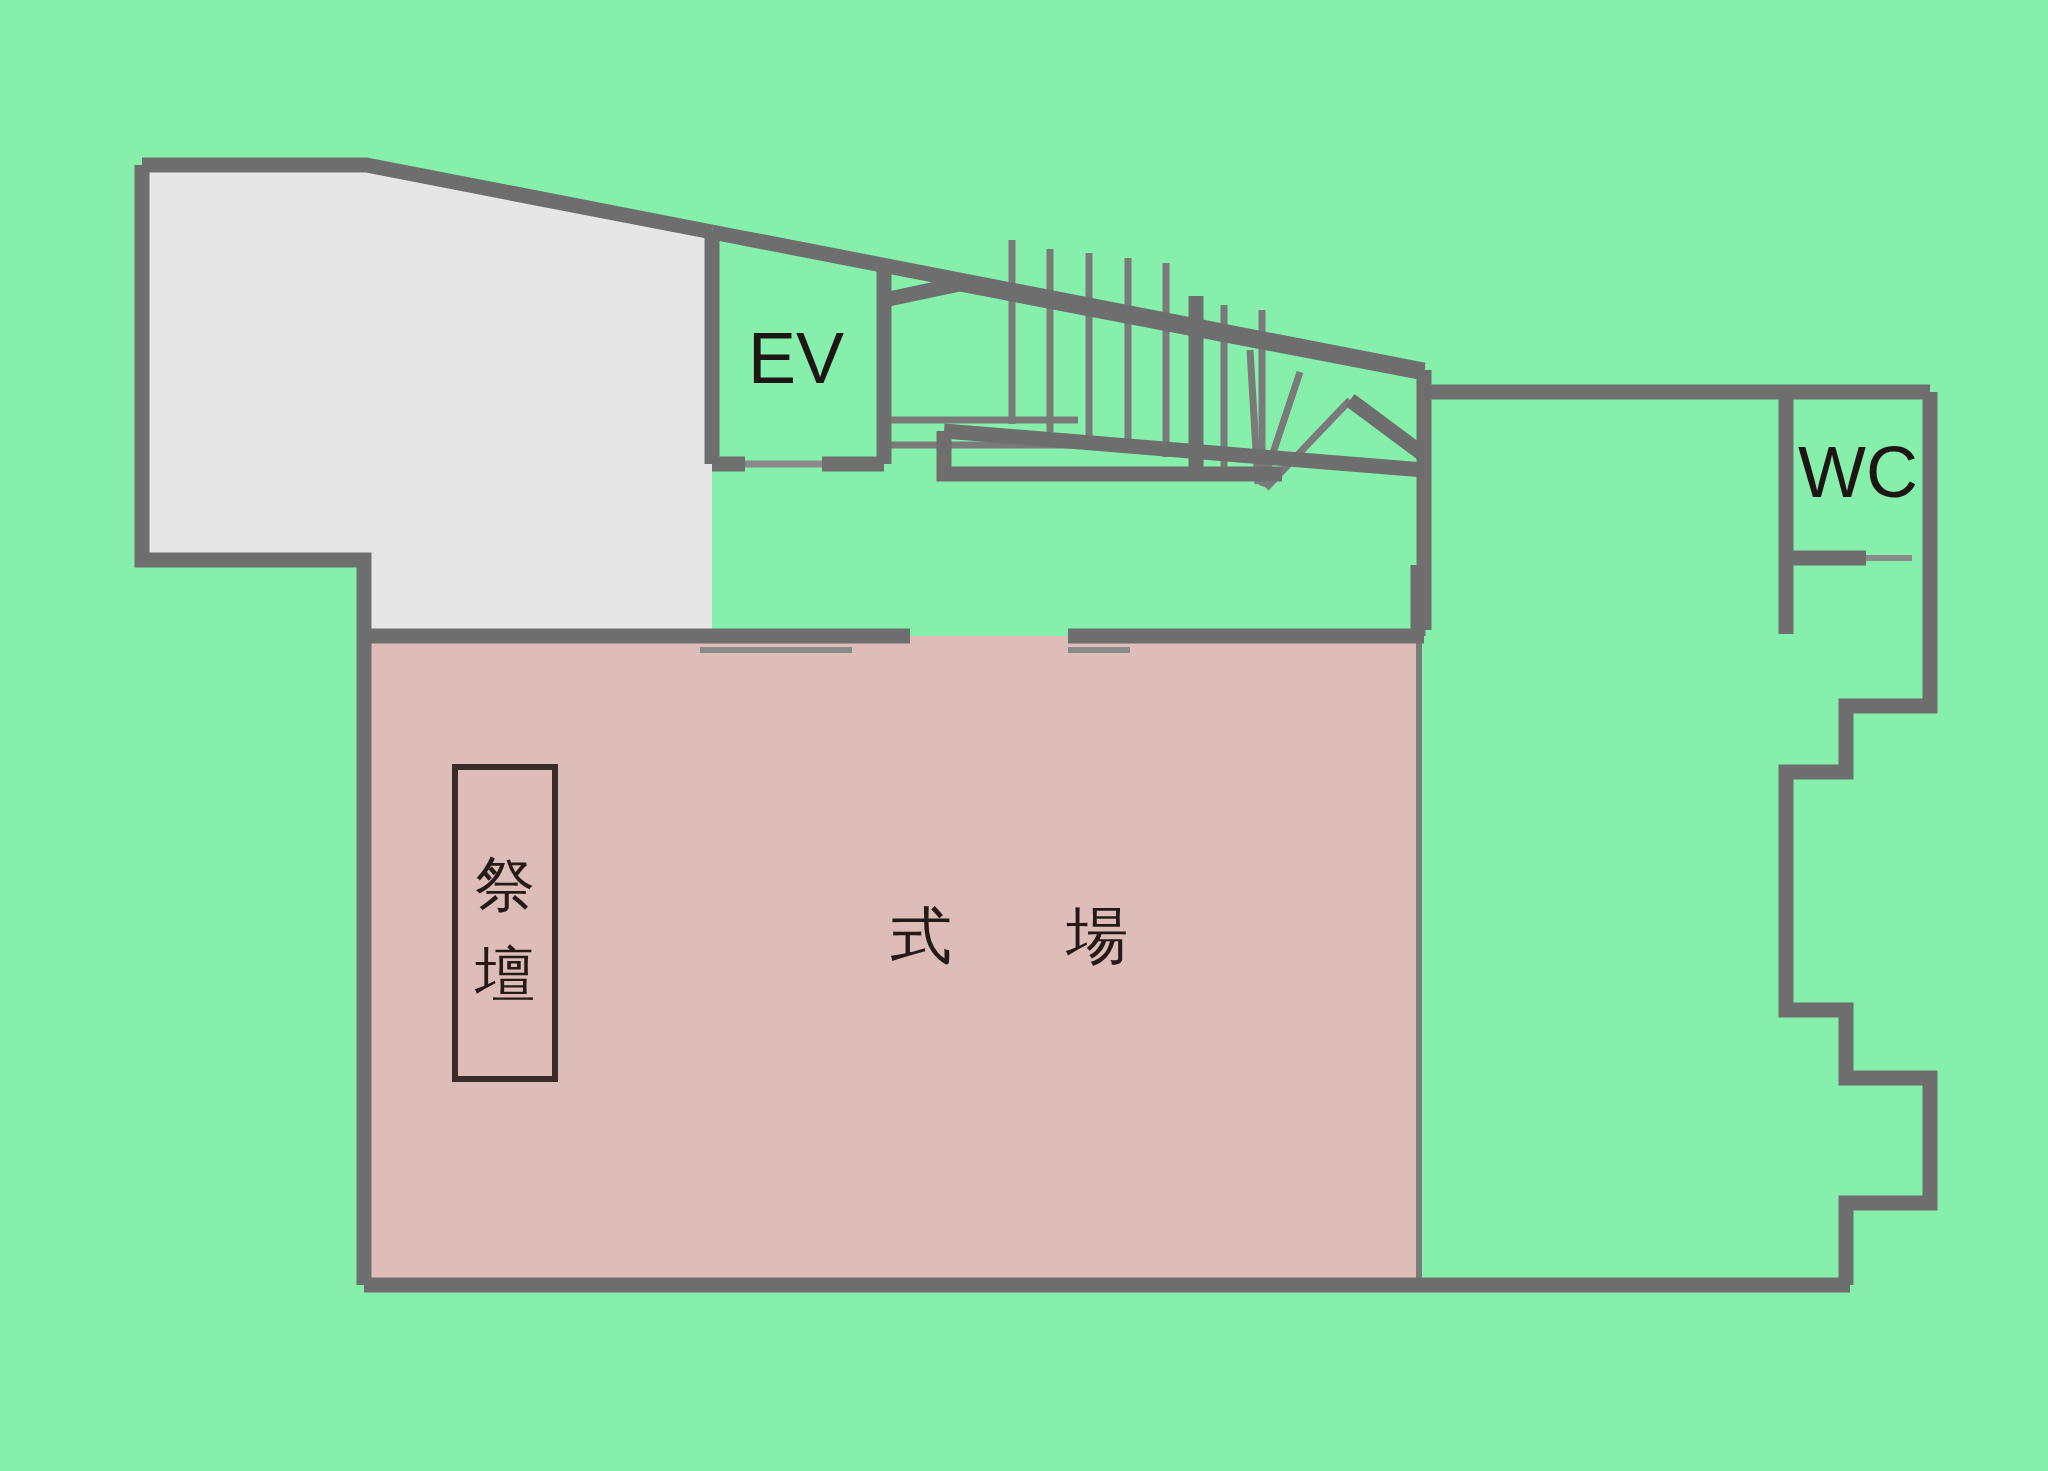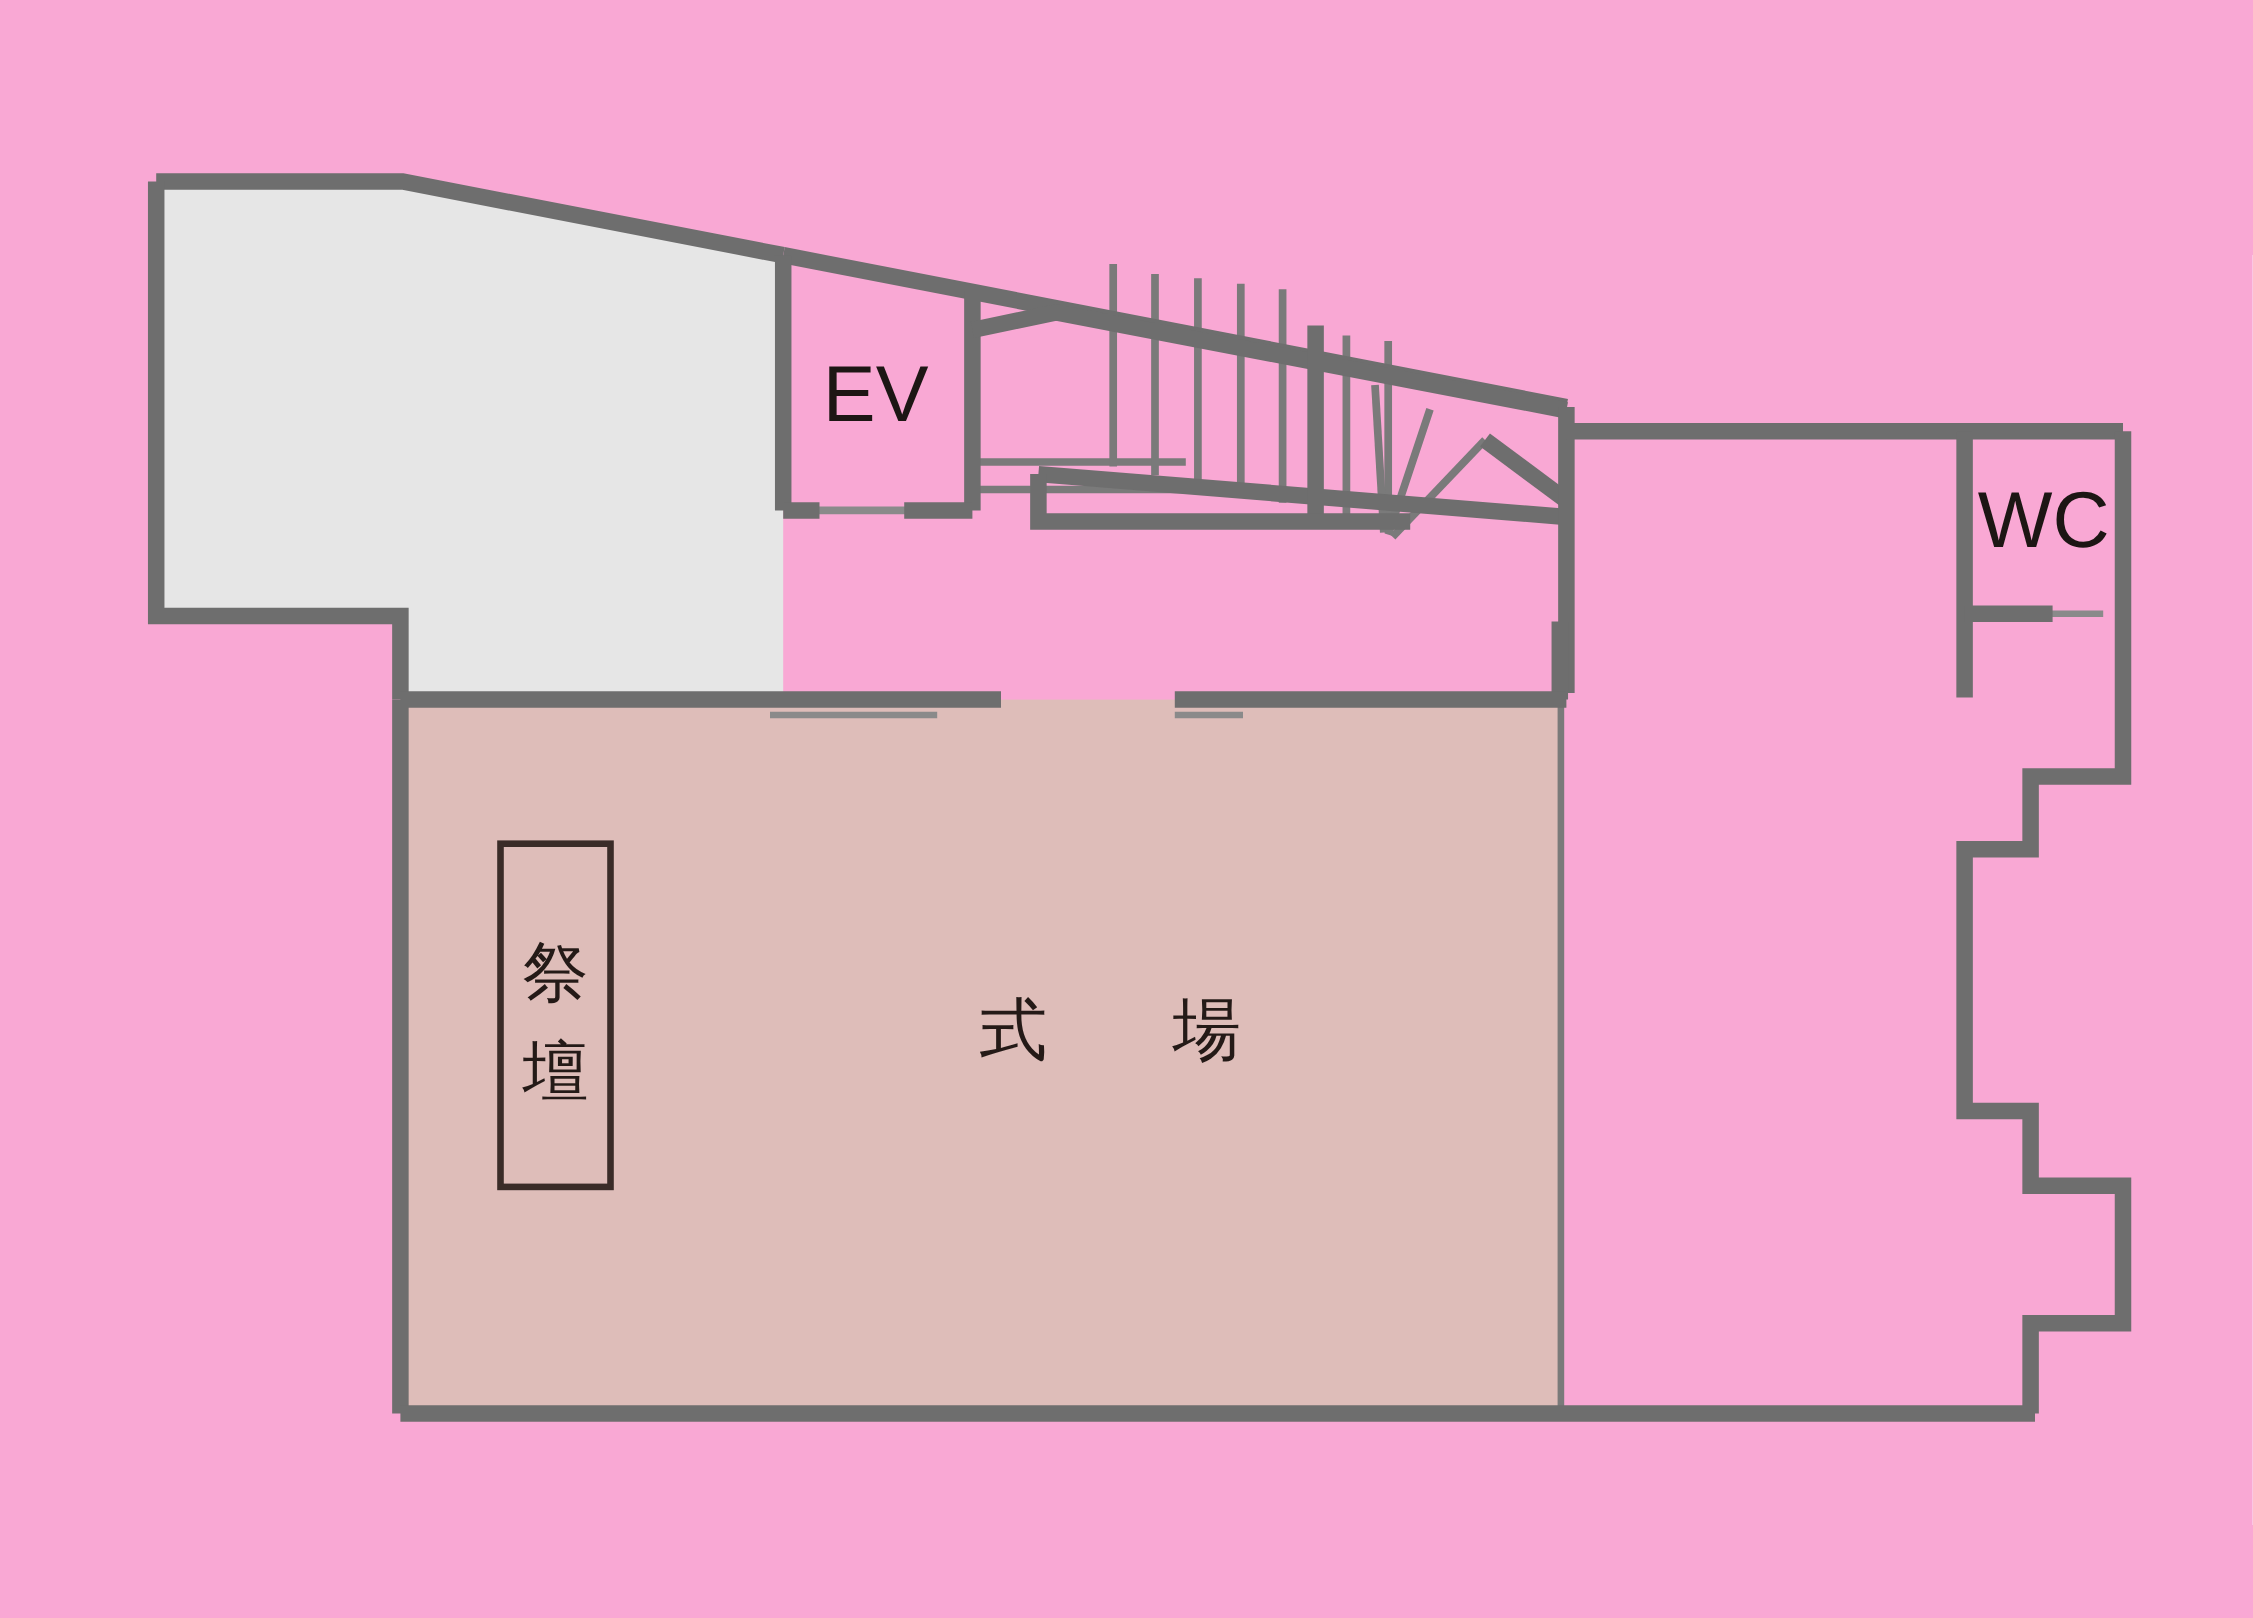--- a/index.html
+++ b/index.html
@@ -11,21 +11,21 @@
   body {
     width: 2048px;
     height: 1471px;
     font-family: "Liberation Sans", sans-serif;
     overflow: hidden;
   }
   #plan-root {
     position: relative;
     width: 2048px;
     height: 1471px;
-    background: #f9a8d4;
+    background: #86efac;
   }
   #floorplan-svg {
     display: block;
     width: 2048px;
     height: 1471px;
   }
   .room-label-latin {
     font-family: "Liberation Sans", sans-serif;
     font-size: 72px;
     fill: #1d1614;

